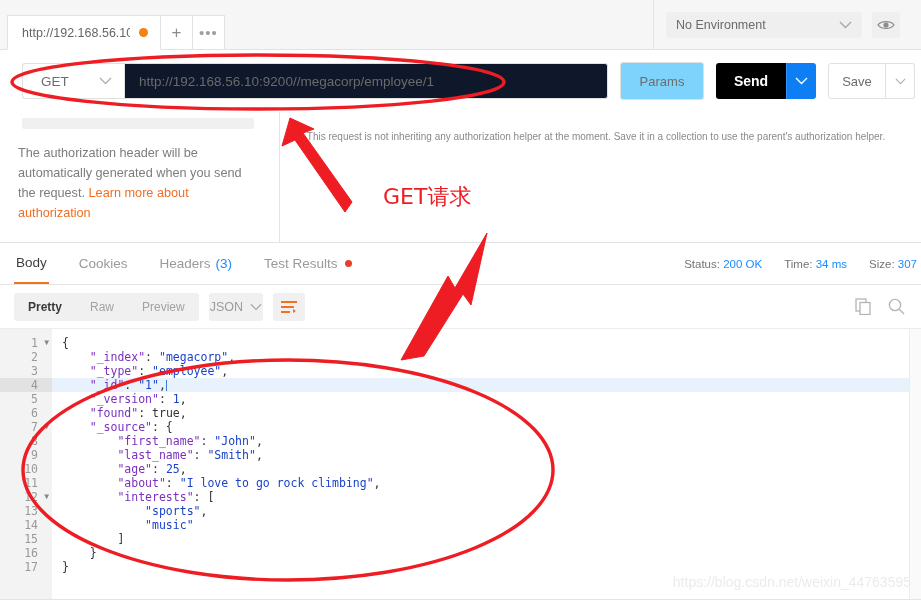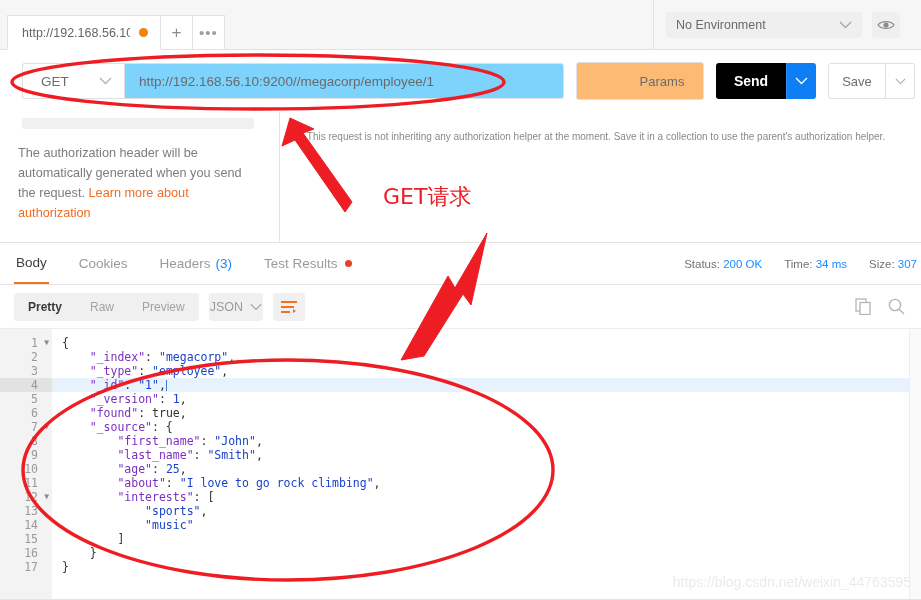--- a/index.html
+++ b/index.html
@@ -151,39 +151,38 @@
     font-size: 13.5px;
   }
   .url-box {
     flex: 1 1 auto;
     border: 1px solid #e0e0e0;
     border-radius: 0 3px 3px 0;
     box-sizing: border-box;
     display: flex;
     align-items: center;
     padding: 0 14px;
-    background: #7dd3fc;
+    background: #0f172a;
     color: #6a6a6a;
     font-size: 13.5px;
     min-width: 0;
   }
   .url-text { white-space: nowrap; overflow: hidden; }
   .params-btn {
     width: 82px; height: 36px;
     border: 1px solid #e0e0e0;
     border-radius: 3px;
-    background: #fdba74;
+    background: #7dd3fc;
     margin-left: 12px;
     display: flex;
     align-items: center;
     justify-content: center;
     color: #6d6d6d;
     font-size: 13px;
     flex: 0 0 auto;
-    padding-left: 44px;
   }
   .send-group {
     display: flex;
     margin-left: 12px;
     height: 36px;
     flex: 0 0 auto;
   }
   .send-btn {
     width: 70px;
     background: #000000;

